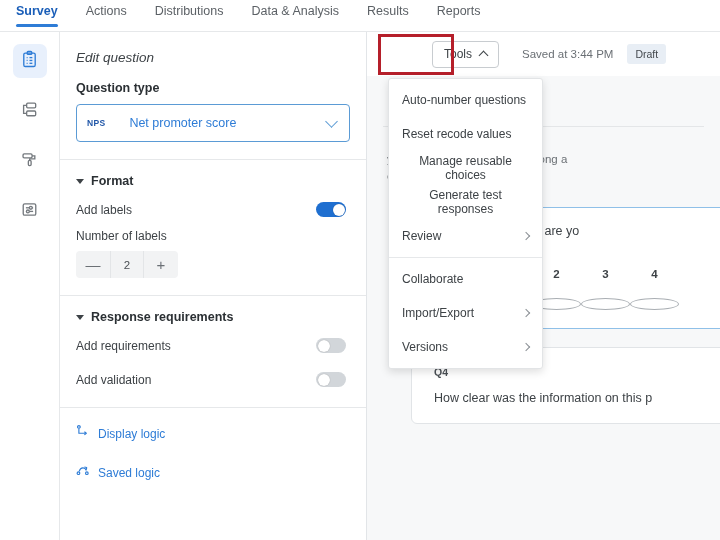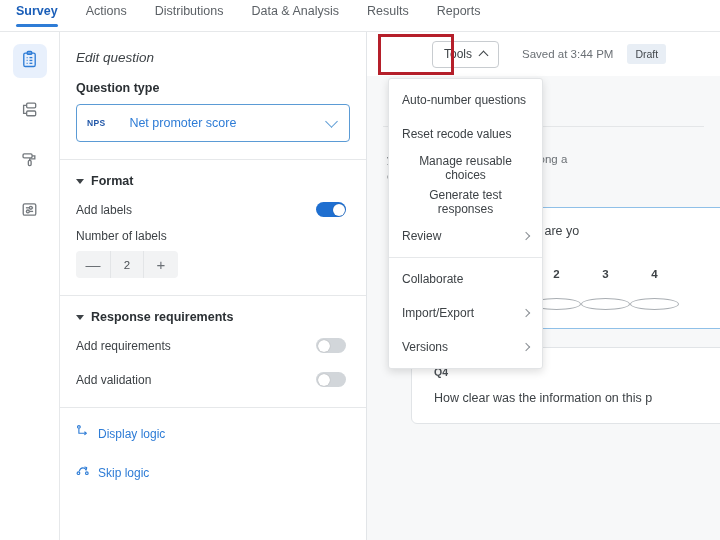--- a/index.html
+++ b/index.html
@@ -316,21 +316,21 @@
     </div>
     <div class="logic-link" style="padding-top:22px;">
       <span>
         <svg width="14" height="14" viewBox="0 0 16 16" fill="none" stroke="#2e7cd6" stroke-width="1.3">
           <circle cx="2.8" cy="11.6" r="1.5"></circle>
           <circle cx="12.4" cy="11.6" r="1.5"></circle>
           <path d="M3.6 9.6 C5.4 4.4 10.2 4.4 11.8 8.6"></path>
           <path d="M9.6 4.6 L12.2 5.1 L11.9 7.7" stroke-linejoin="round"></path>
         </svg>
       </span>
-      <span>Skip logic</span>
+      <span>Saved logic</span>
     </div>
   </div>
 
   <div class="canvas">
     <div class="canvas-topbar">
       <div class="tools-wrap">
         <div class="tools-btn">
           <span>Tools</span>
           <span class="chev-up"></span>
         </div>

